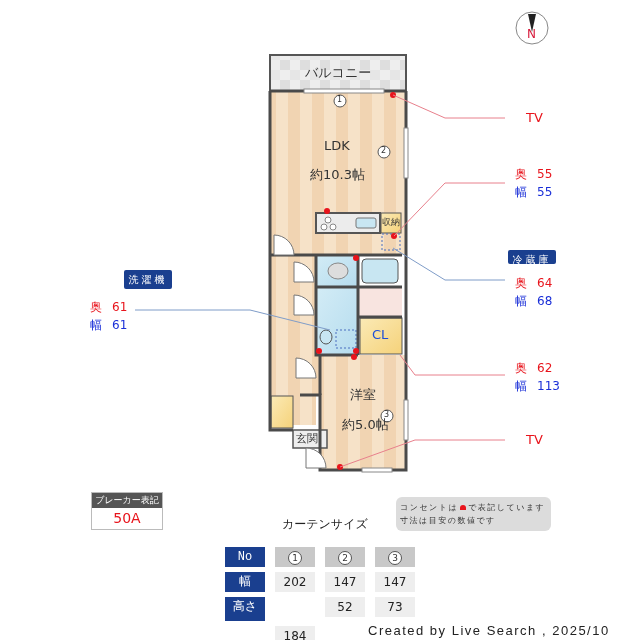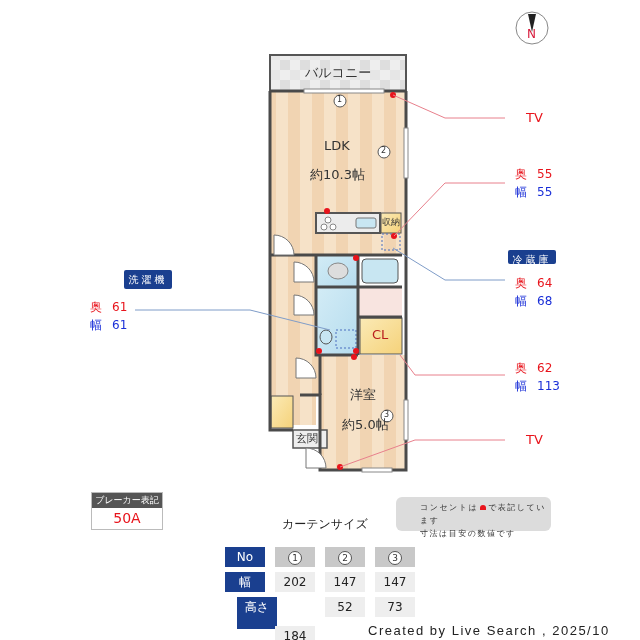--- a/index.html
+++ b/index.html
@@ -7,25 +7,25 @@
   .abs{position:absolute;}
   .tag{position:absolute;background:#1a3f8f;color:#fff;font-size:10px;letter-spacing:3px;text-align:center;border-radius:2px;}
   .dim{position:absolute;font-size:12px;line-height:18px;}
   .dim .r{color:#e8141c;}
   .dim .b{color:#1a2fd8;}
   .dim span.k{display:inline-block;width:22px;}
   .lbl-tv{position:absolute;color:#e8141c;font-size:13px;}
   .breaker{position:absolute;left:91px;top:492px;width:70px;border:1px solid #bbb;}
   .breaker .hd{background:#555;color:#fff;font-size:9px;text-align:center;height:15px;line-height:15px;}
   .breaker .val{color:#e8141c;font-size:14px;text-align:center;height:21px;line-height:21px;background:#fff;}
-  .note{position:absolute;left:396px;top:497px;width:155px;height:34px;background:#dcdcdc;border-radius:6px;font-size:8px;color:#333;letter-spacing:1.5px;padding:4px 0 0 24px;box-sizing:border-box;line-height:13px;}
+  .note{position:absolute;left:396px;top:497px;width:155px;height:34px;background:#dcdcdc;border-radius:6px;font-size:8px;color:#333;letter-spacing:1.5px;padding:4px 0 0 4px;box-sizing:border-box;line-height:13px;}
   .note .dot{display:inline-block;width:6px;height:5px;background:#e8141c;border-radius:3px 3px 0 0;margin:0 2px;}
   .curtain-title{position:absolute;left:282px;top:516px;font-size:12px;color:#222;}
   .ct{position:absolute;font-size:12px;text-align:center;}
-  .ct.head{background:#1a3f8f;color:#fff;}
+  .ct.head{background:#1a3f8f;color:#fff;font-family:Liberation Mono, monospace;}
   .ct.gray{background:#c8c8c8;color:#333;}
   .ct.cell{background:#eeeeee;color:#222;}
   .circ{display:inline-block;width:12px;height:12px;border:1px solid #555;border-radius:50%;font-size:9px;line-height:12px;background:#fff;}
   .credit{position:absolute;left:368px;top:623px;font-family:Liberation Sans, sans-serif;font-size:13px;letter-spacing:1.5px;color:#222;}
 </style>
 </head>
 <body>
 
 <div class="abs" style="left:514px;top:10px;width:36px;height:36px;">
   <svg width="36" height="36">
@@ -144,21 +144,21 @@
     <circle cx="340" cy="101" r="6"></circle>
       <circle cx="384" cy="152" r="6"></circle>
       <circle cx="387" cy="416" r="6"></circle>
   </g>
 </svg>
 
 <span class="abs" style="left:305px;top:64px;font-size:13px;color:#333;">バルコニー</span>
 <span class="abs" style="left:324px;top:138px;font-size:13px;color:#333;">LDK</span>
 <span class="abs" style="left:310px;top:166px;font-size:13px;color:#333;">約10.3帖</span>
 <span class="abs" style="left:382px;top:216px;font-size:9px;color:#333;">収納</span>
-<span class="abs" style="left:372px;top:327px;font-size:13px;color:#b91c1c;">CL</span>
+<span class="abs" style="left:372px;top:327px;font-size:13px;color:#1d4ed8;">CL</span>
 <span class="abs" style="left:350px;top:386px;font-size:13px;color:#333;">洋室</span>
 <span class="abs" style="left:342px;top:416px;font-size:13px;color:#333;">約5.0帖</span>
 <span class="abs" style="left:296px;top:431px;font-size:11px;color:#333;">玄関</span>
 <span class="abs" style="left:337px;top:95px;font-size:8px;color:#333;">1</span>
 <span class="abs" style="left:381px;top:146px;font-size:8px;color:#333;">2</span>
 <span class="abs" style="left:384px;top:410px;font-size:8px;color:#333;">3</span>
 
 <span class="lbl-tv" style="left:526px;top:110px;">TV</span>
 <span class="lbl-tv" style="left:526px;top:432px;">TV</span>
 
@@ -190,21 +190,21 @@
 </div>
 
 <div class="note">
   <div><span>コンセントは</span><span class="dot"></span><span>で表記しています</span></div>
   <div>寸法は目安の数値です</div>
 </div>
 
 <span class="curtain-title">カーテンサイズ</span>
 <div class="ct head" style="left:225px;top:547px;width:40px;height:20px;line-height:20px;">No</div>
 <div class="ct head" style="left:225px;top:572px;width:40px;height:20px;line-height:20px;">幅</div>
-<div class="ct head" style="left:225px;top:597px;width:40px;height:32px;line-height:20px;margin-left:12px;">高さ</div>
+<div class="ct head" style="left:225px;top:597px;width:40px;height:24px;line-height:20px;">高さ</div>
 
 <div class="ct gray" style="left:275px;top:547px;width:40px;height:20px;line-height:20px;"><span class="circ">1</span></div>
 <div class="ct gray" style="left:325px;top:547px;width:40px;height:20px;line-height:20px;"><span class="circ">2</span></div>
 <div class="ct gray" style="left:375px;top:547px;width:40px;height:20px;line-height:20px;"><span class="circ">3</span></div>
 
 <div class="ct cell" style="left:275px;top:572px;width:40px;height:20px;line-height:20px;">202</div>
 <div class="ct cell" style="left:325px;top:572px;width:40px;height:20px;line-height:20px;">147</div>
 <div class="ct cell" style="left:375px;top:572px;width:40px;height:20px;line-height:20px;">147</div>
 
 <div class="ct cell" style="left:275px;top:626px;width:40px;height:20px;line-height:20px;">184</div>

